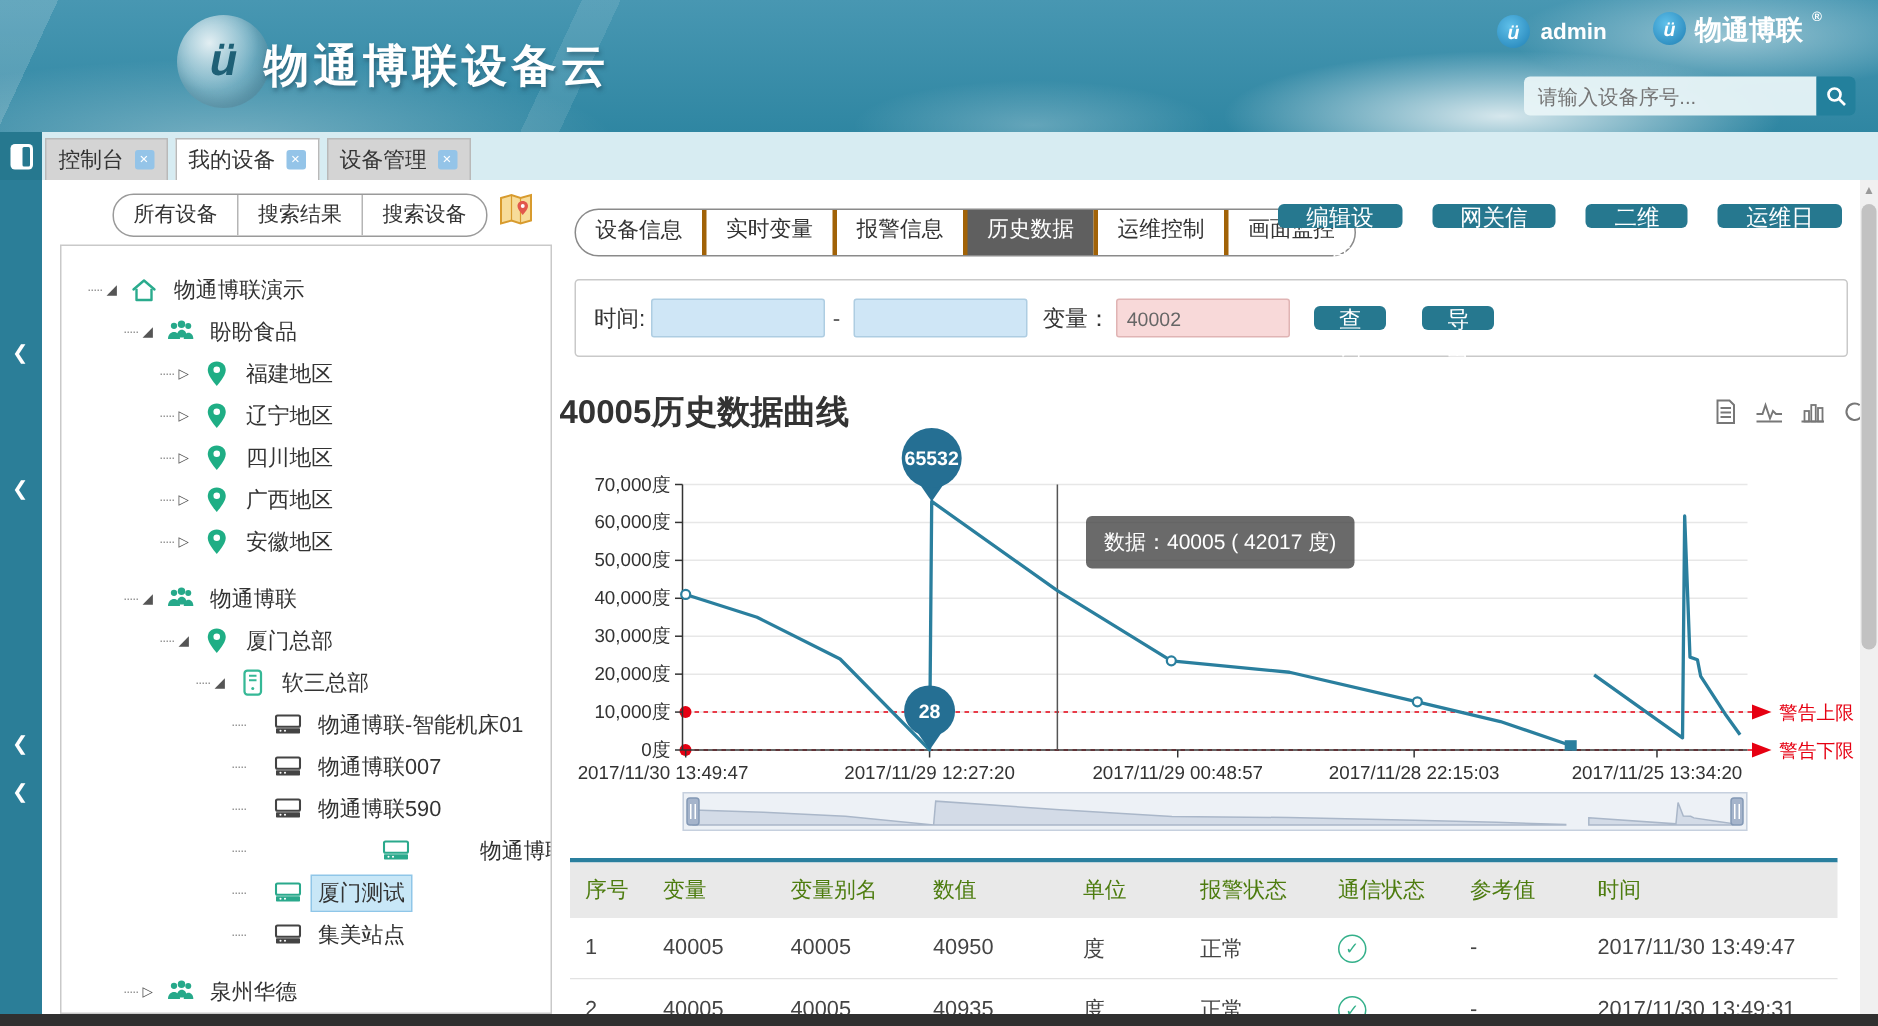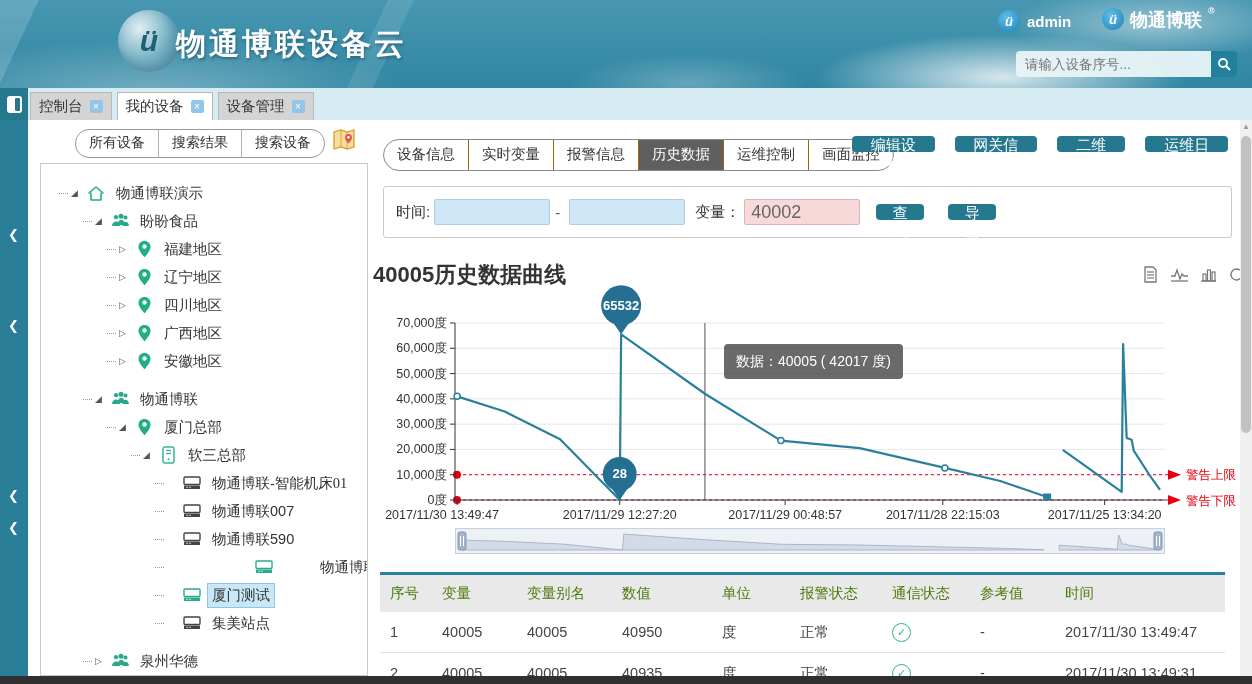--- a/index.html
+++ b/index.html
@@ -62,34 +62,34 @@
   .tree-item .arrow{width:15px;font-size:9px;color:#555;text-align:left;flex:none;}
   .tree-item .dots{width:9px;border-top:1px dotted #999;margin-right:3px;flex:none;}
   .tree-item .ticon{width:20px;margin-right:6px;display:flex;align-items:center;justify-content:center;flex:none;}
   .tree-item .tlabel{padding:2px 4px;}
   .tree-item.selected .tlabel{background:#c8e7f7;outline:1px solid #8fc6e8;}
 
   
   .detailtabs{left:383px;top:139px;display:inline-flex;border:1px solid #8a8a8a;border-radius:16px;
      overflow:hidden;background:#fff;height:30px;}
   .dtab{padding:0 13px;line-height:28px;font-size:14.5px;color:#333;cursor:pointer;}
-  .dtab + .dtab{border-left:1px solid #a16207;}
+  .dtab + .dtab{border-left:3px solid #a16207;font-family:Liberation Mono, monospace;}
   .dtab.active{background:#5f5f5f;color:#fff;}
   .actions{left:852px;top:136px;width:376px;display:flex;gap:20px;justify-content:flex-end;}
   .btn-teal{background:#26788f;color:#fff;border:none;border-radius:4px;height:16px;padding:0 13px;
      font-size:15px;font-family:inherit;cursor:pointer;}
 
   
   .querybox{left:383px;top:186px;width:849px;height:52px;border:1px solid #c9c9c9;border-radius:3px;
      display:flex;align-items:center;padding-left:12px;box-sizing:border-box;font-size:15px;color:#333;}
   .inp-time{width:110px;height:22px;background:#cfe6f6;border:1px solid #aecde2;border-radius:2px;margin-left:4px;}
   .dash{margin:0 5px;color:#555;}
   .varlabel{margin-left:10px;}
   .inp-var{width:106px;height:22px;background:#f8d9d9;border:1px solid #e0b4b4;border-radius:2px;margin-left:4px;
-     padding-left:6px;font-size:18px;color:#666;font-family:inherit;}
+     padding-left:6px;font-size:13px;color:#666;font-family:inherit;}
   .q-btn{margin-left:16px;width:48px;}
   .e-btn{margin-left:24px;width:48px;}
 
   
   .chart-title{left:373px;top:260px;font-size:22px;font-weight:bold;color:#333;}
   .toolbox{left:1142px;top:266px;display:flex;gap:11px;}
   .toolbox span{cursor:pointer;display:flex;}
   .chartsvg{left:380px;top:285px;}
   .tooltip{left:724px;top:344px;background:rgba(64,64,64,.78);border-radius:4px;color:#fff;
      font-size:14px;line-height:21px;padding:7px 12px;pointer-events:none;}
@@ -291,21 +291,21 @@
         <span class="ticon">
           <svg width="15" height="18" viewBox="0 0 15 18">
             <rect x="2" y="1" width="11" height="16" rx="2" fill="none" stroke="#35b896" stroke-width="1.5"></rect>
             <line x1="5" y1="4.5" x2="10" y2="4.5" stroke="#35b896" stroke-width="1.3"></line>
             <line x1="5" y1="7.5" x2="10" y2="7.5" stroke="#35b896" stroke-width="1.3"></line>
             <circle cx="7.5" cy="13" r="1" fill="#35b896"></circle>
           </svg>
         </span>
         <span class="tlabel">软三总部</span>
       </div>
-      <div class="tree-item" style="padding-left: 114px; font-family: Liberation Serif, serif;">
+      <div class="tree-item" style="padding-left: 114px;">
         <span class="dots"></span>
         <span class="arrow"></span>
         <span class="ticon">
           <svg width="18" height="14" viewBox="0 0 18 14">
             <rect x="1" y="1" width="16" height="7.5" rx="1" fill="none" stroke="#444" stroke-width="1.4"></rect>
             <rect x="1" y="9.5" width="16" height="3.5" rx="0.5" fill="#444"></rect>
             <circle cx="4" cy="11.2" r="0.7" fill="#fff"></circle>
             <circle cx="7" cy="11.2" r="0.7" fill="#fff"></circle>
           </svg>
         </span>

